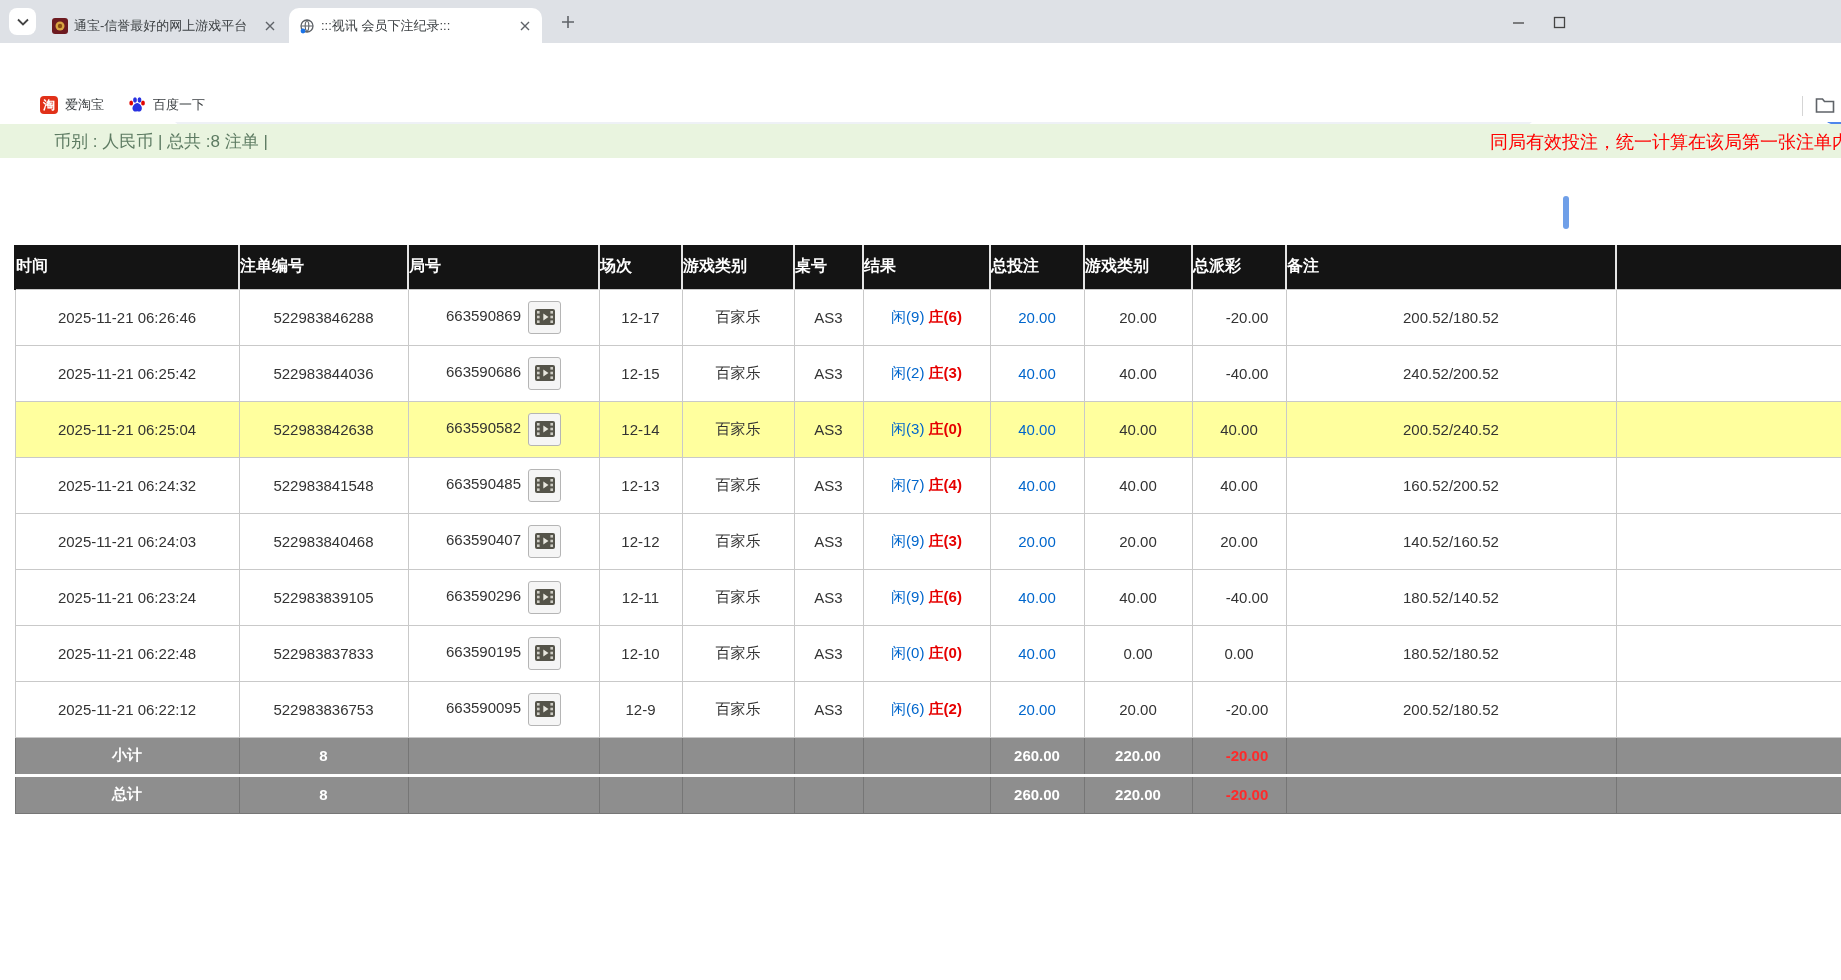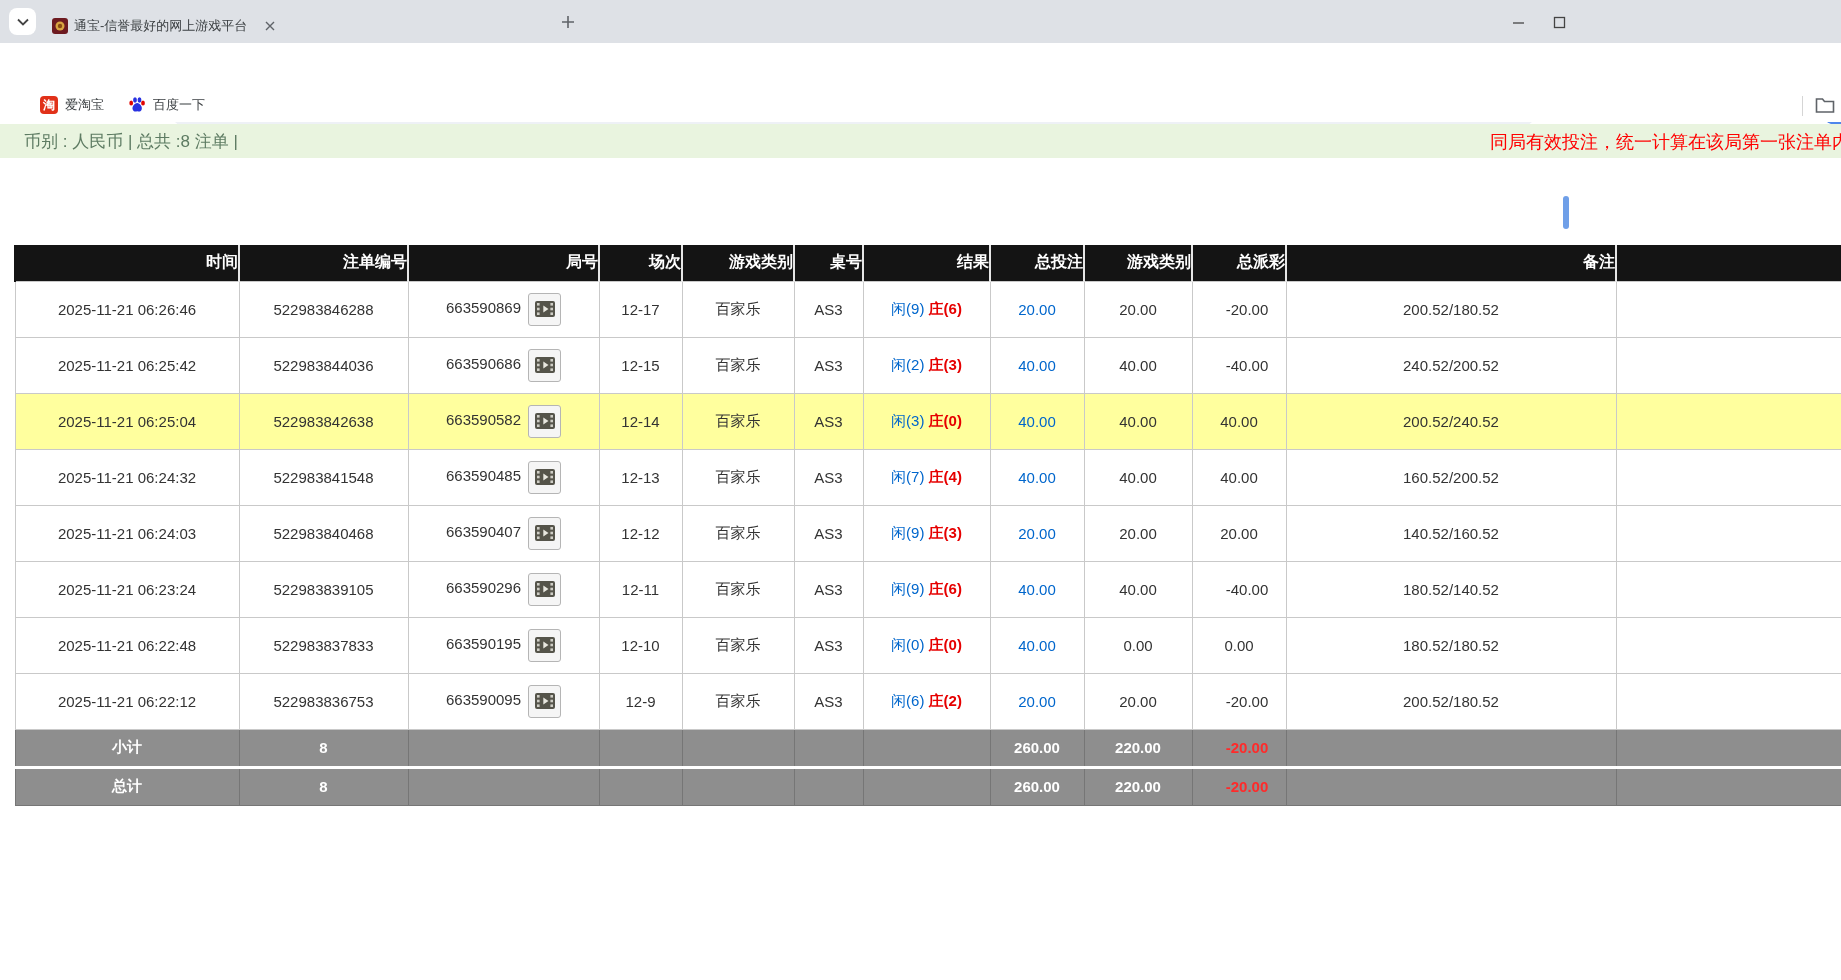--- a/index.html
+++ b/index.html
@@ -35,30 +35,30 @@
   .bookmarks { position:absolute; top:90px; left:0; right:0; height:32px; background:#fff; }
   .bm { position:absolute; top:6px; display:flex; align-items:center; gap:7px; font-size:13px; color:#3c4043; }
   .bm-taobao { left:40px; } .bm-baidu { left:128px; }
   .tb-ico { width:18px; height:18px; border-radius:4px; background:#e13119; color:#fff;
     font-size:12px; font-weight:bold; display:flex; align-items:center; justify-content:center; }
   .bm-divider { position:absolute; left:1802px; top:6px; width:1px; height:20px; background:#d5d5d5; }
   .bm-folder { position:absolute; left:1814px; top:5px; }
 
   
   .infobar { position:absolute; top:124px; left:0; right:0; height:34px; background:var(--c-infobar-bg,#e9f4df); overflow:hidden; }
-  .info-left { position:absolute; left:24px; top:6px; font-size:17px; color:var(--c-infobar-text,#5d7b62); white-space:nowrap; }
+  .info-left { position:absolute; left:54px; top:6px; font-size:17px; color:var(--c-infobar-text,#5d7b62); white-space:nowrap; }
   .info-right { position:absolute; left:1490px; top:6px; font-size:18px; color:var(--c-infobar-warn,#f00); white-space:nowrap; }
 
   .scroll-thumb { position:absolute; left:1563px; top:196px; width:6px; height:33px; border-radius:3px;
     background:var(--c-scroll-thumb,#6f9fe8); }
 
   
   table.bet { position:absolute; top:245px; left:14px; width:1891px; border-collapse:collapse; table-layout:fixed; }
-  table.bet th { height:36px; background:var(--c-header-bg,#141414); color:#fff; font-size:16px;
-    font-weight:bold; border-left:2px solid #e6e6e6; text-align:right; }
+  table.bet th { height:44px; background:var(--c-header-bg,#141414); color:#fff; font-size:16px;
+    font-weight:bold; border-left:2px solid #e6e6e6; text-align:left; }
   table.bet th:first-child { border-left:2px solid var(--c-header-bg,#141414); }
   table.bet td { height:56px; border:1px solid #c9c9c9; text-align:center; font-size:15px; color:#333; background:#fff; }
   tr.hl td { background:var(--c-highlight-yellow,#ffff9e); }
   .player { color:var(--c-link-blue,#06c); }
   .banker { color:var(--c-banker-red,#e60000);font-weight:bold; }
   .link { color:var(--c-link-blue,#06c); }
   td.neg { color:var(--c-neg-red,#e60000);padding-left:16px; }
   tr.summary td { height:38px; background:var(--c-summary-bg,#8e8e8e); color:#fff; font-weight:bold;
     font-size:15px; border-color:#767676; }
   tr.summary td.neg { color:#ff2a2a; }
@@ -83,20 +83,33 @@
         <circle cx="8" cy="8" r="2.2" fill="#8a4a12"></circle>
       </svg>
     <span class="tab-title">通宝-信誉最好的网上游戏平台</span>
     <span class="tab-close">
       <svg width="10" height="10" viewBox="0 0 10 10">
           <path d="M1 1 L9 9 M9 1 L1 9" stroke="#5f6368" stroke-width="1.4"></path>
         </svg>
     </span>
   </div>
 
+  <div class="tab active">
+    <svg class="favicon" width="16" height="16" viewBox="0 0 16 16">
+        <circle cx="8" cy="8" r="6" fill="none" stroke="#5f6368" stroke-width="1.3"></circle>
+        <path d="M2 8 H14 M8 2 C5.5 5,5.5 11,8 14 M8 2 C10.5 5,10.5 11,8 14" fill="none" stroke="#5f6368" stroke-width="1.1"></path>
+        <circle cx="4" cy="13" r="2.4" fill="#1a73e8"></circle>
+      </svg>
+    <span class="tab-title">:::视讯 会员下注纪录:::</span>
+    <span class="tab-close">
+      <svg width="10" height="10" viewBox="0 0 10 10">
+          <path d="M1 1 L9 9 M9 1 L1 9" stroke="#5f6368" stroke-width="1.4"></path>
+        </svg>
+    </span>
+  </div>
 
   <div class="newtab-btn">
     <svg width="14" height="14" viewBox="0 0 14 14">
         <path d="M7 1 V13 M1 7 H13" stroke="#5f6368" stroke-width="1.6"></path>
       </svg>
   </div>
 
   <div class="winctl min">
     <svg width="13" height="13" viewBox="0 0 13 13">
         <path d="M1 7 H12" stroke="#444" stroke-width="1.3"></path>

